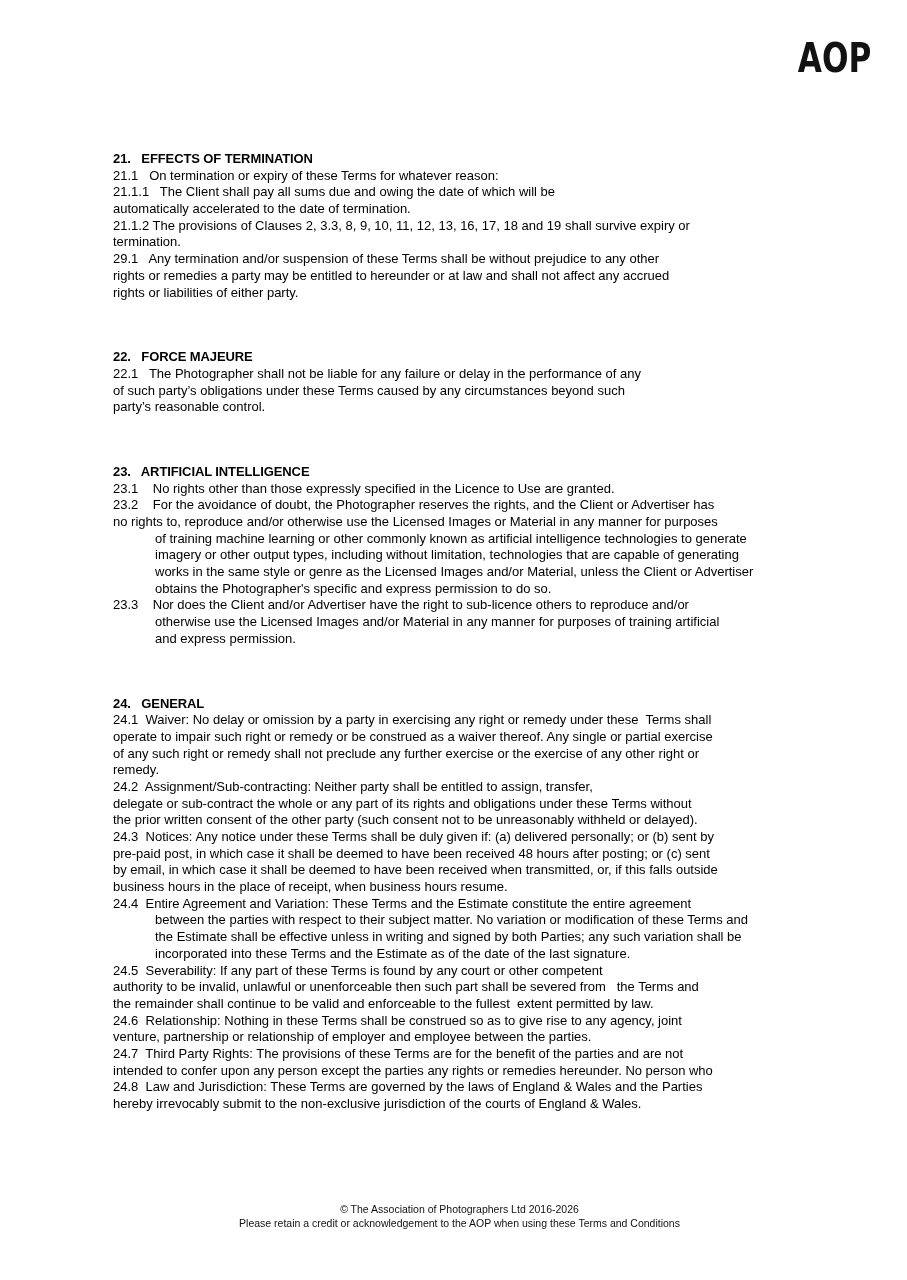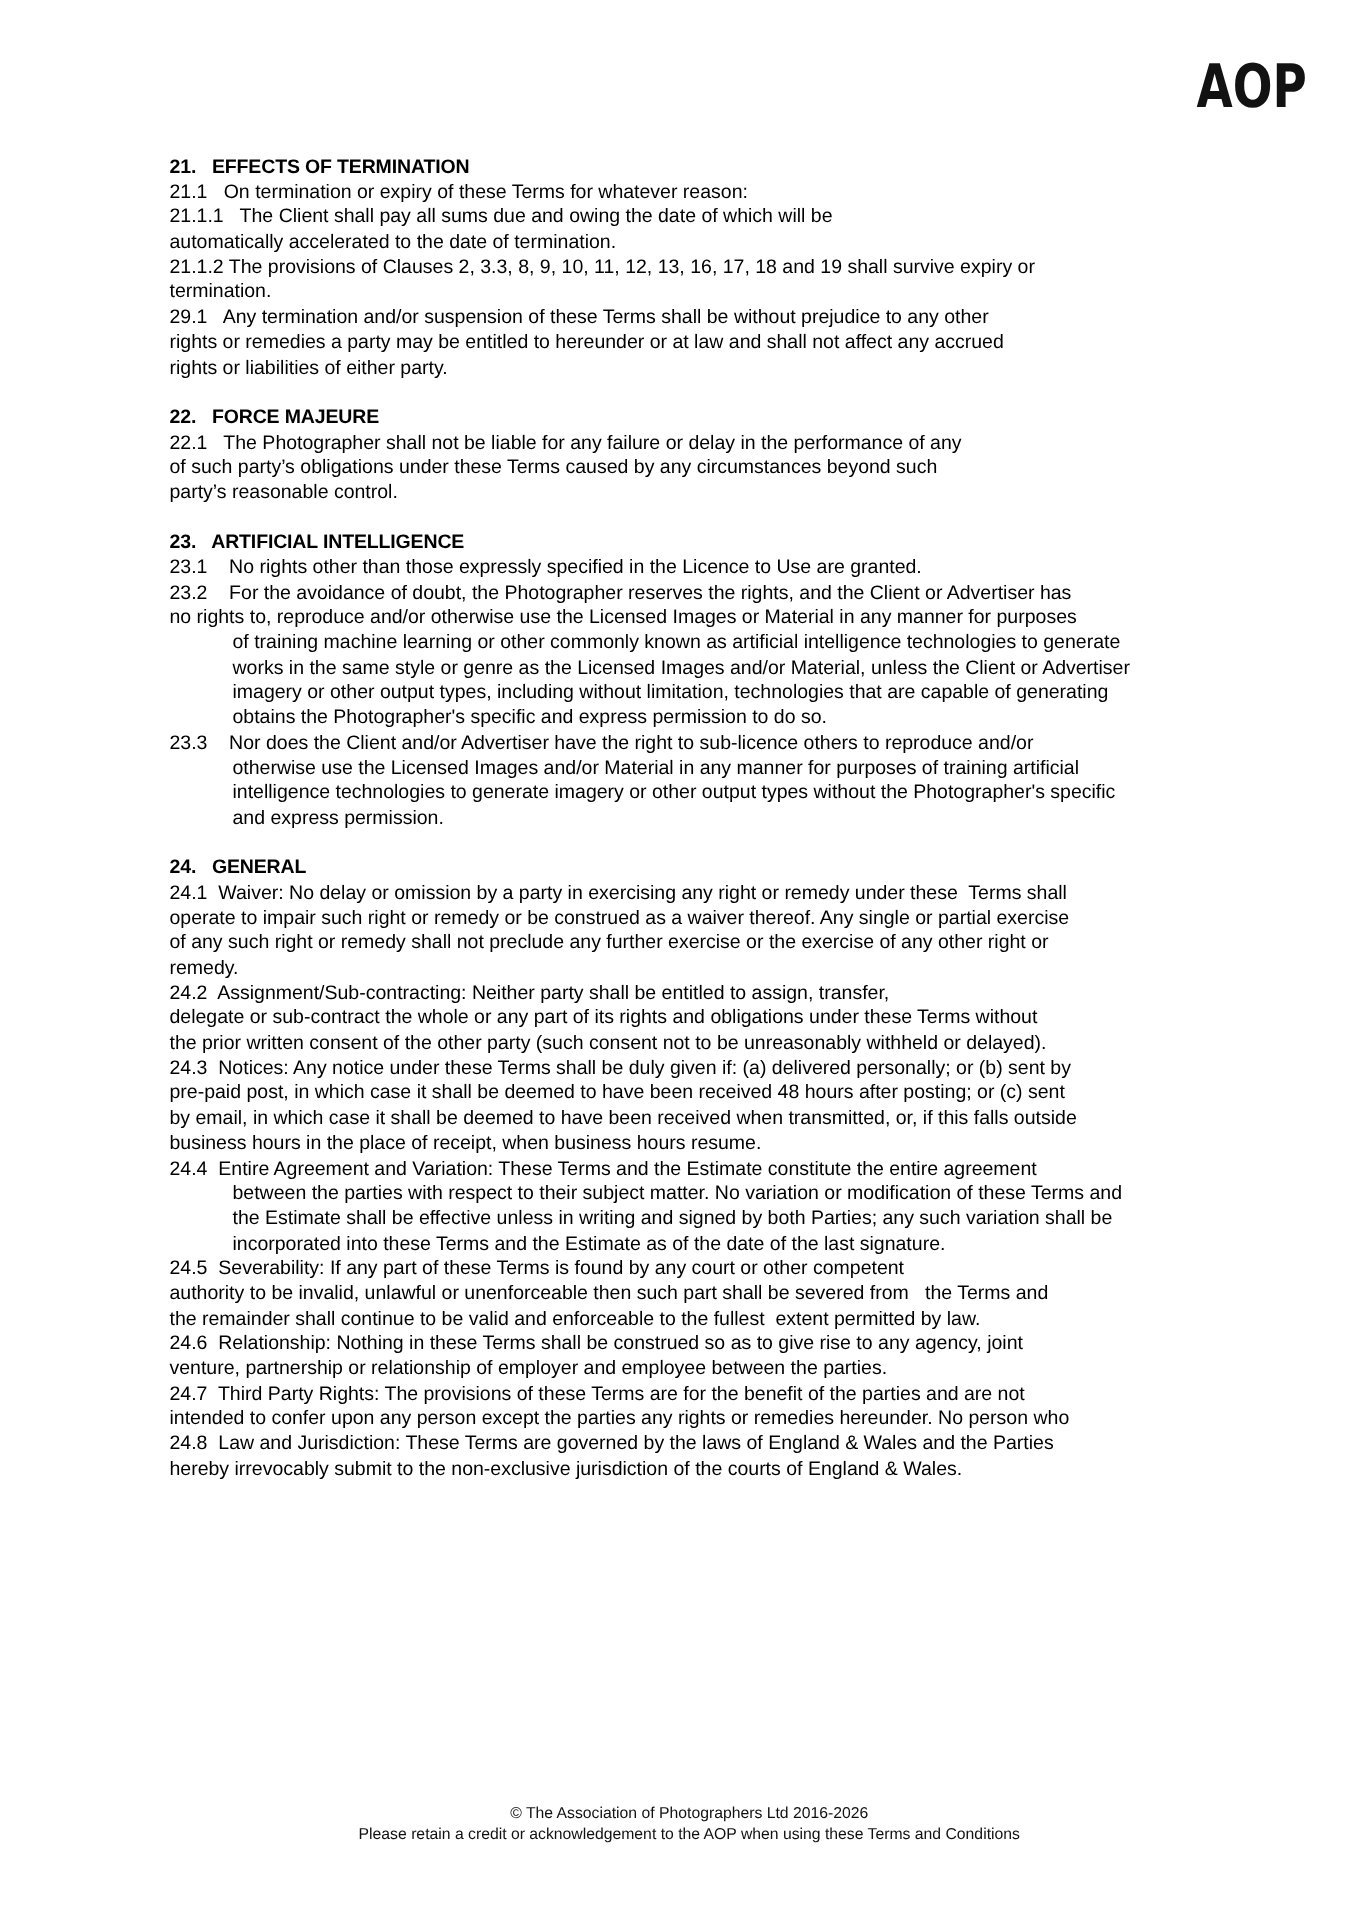--- a/index.html
+++ b/index.html
@@ -41,20 +41,21 @@
   .line {
     white-space: pre;
     font-size: 13px;
     line-height: 16.7px;
     height: 16.7px;
     color: #000000;
   }
   .line.heading {
     font-weight: bold;
     letter-spacing: -0.1px;
+    margin-top: 48px;
   }
   .line.indent {
     padding-left: 4px;
     margin-left: 38px;
   }
   .footer {
     position: absolute;
     left: 12px;
     right: 0;
     top: 1203px;
@@ -88,26 +89,25 @@
         <div class="line">22.1   The Photographer shall not be liable for any failure or delay in the performance of any</div>
         <div class="line">of such party’s obligations under these Terms caused by any circumstances beyond such</div>
         <div class="line">party’s reasonable control.</div>
       </div>
       <div class="section">
         <div class="line heading">23.   ARTIFICIAL INTELLIGENCE</div>
         <div class="line">23.1    No rights other than those expressly specified in the Licence to Use are granted.</div>
         <div class="line">23.2    For the avoidance of doubt, the Photographer reserves the rights, and the Client or Advertiser has</div>
         <div class="line">no rights to, reproduce and/or otherwise use the Licensed Images or Material in any manner for purposes</div>
         <div class="line indent">of training machine learning or other commonly known as artificial intelligence technologies to generate</div>
+        <div class="line indent">imagery or other output types, including without limitation, technologies that are capable of generating</div>
         <div class="line indent">works in the same style or genre as the Licensed Images and/or Material, unless the Client or Advertiser</div>
-        <div class="line indent">imagery or other output types, including without limitation, technologies that are capable of generating</div>
         <div class="line indent">obtains the Photographer's specific and express permission to do so.</div>
         <div class="line">23.3    Nor does the Client and/or Advertiser have the right to sub-licence others to reproduce and/or</div>
         <div class="line indent">otherwise use the Licensed Images and/or Material in any manner for purposes of training artificial</div>
-        <div class="line indent">intelligence technologies to generate imagery or other output types without the Photographer's specific</div>
         <div class="line indent">and express permission.</div>
       </div>
       <div class="section">
         <div class="line heading">24.   GENERAL</div>
         <div class="line">24.1  Waiver: No delay or omission by a party in exercising any right or remedy under these  Terms shall</div>
         <div class="line">operate to impair such right or remedy or be construed as a waiver thereof. Any single or partial exercise</div>
         <div class="line">of any such right or remedy shall not preclude any further exercise or the exercise of any other right or</div>
         <div class="line">remedy.</div>
         <div class="line">24.2  Assignment/Sub-contracting: Neither party shall be entitled to assign, transfer,</div>
         <div class="line">delegate or sub-contract the whole or any part of its rights and obligations under these Terms without</div>

